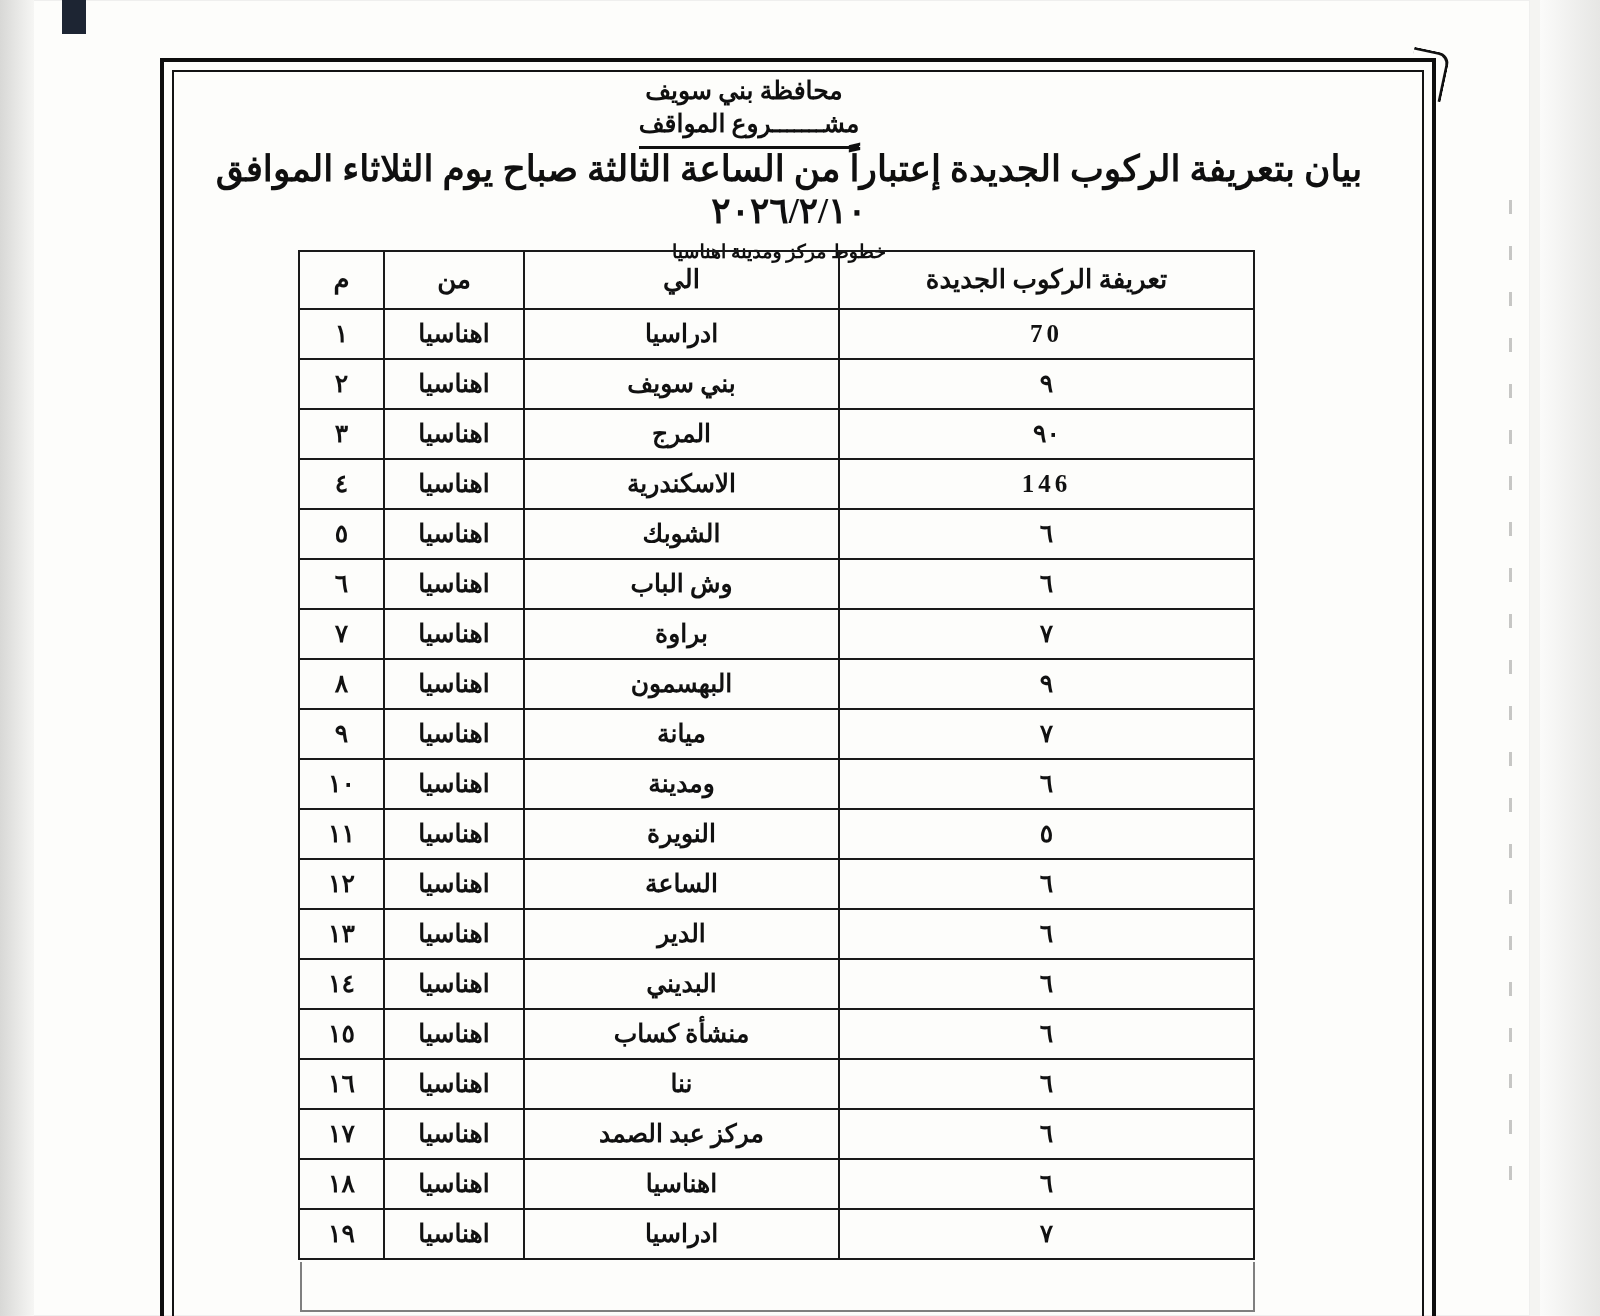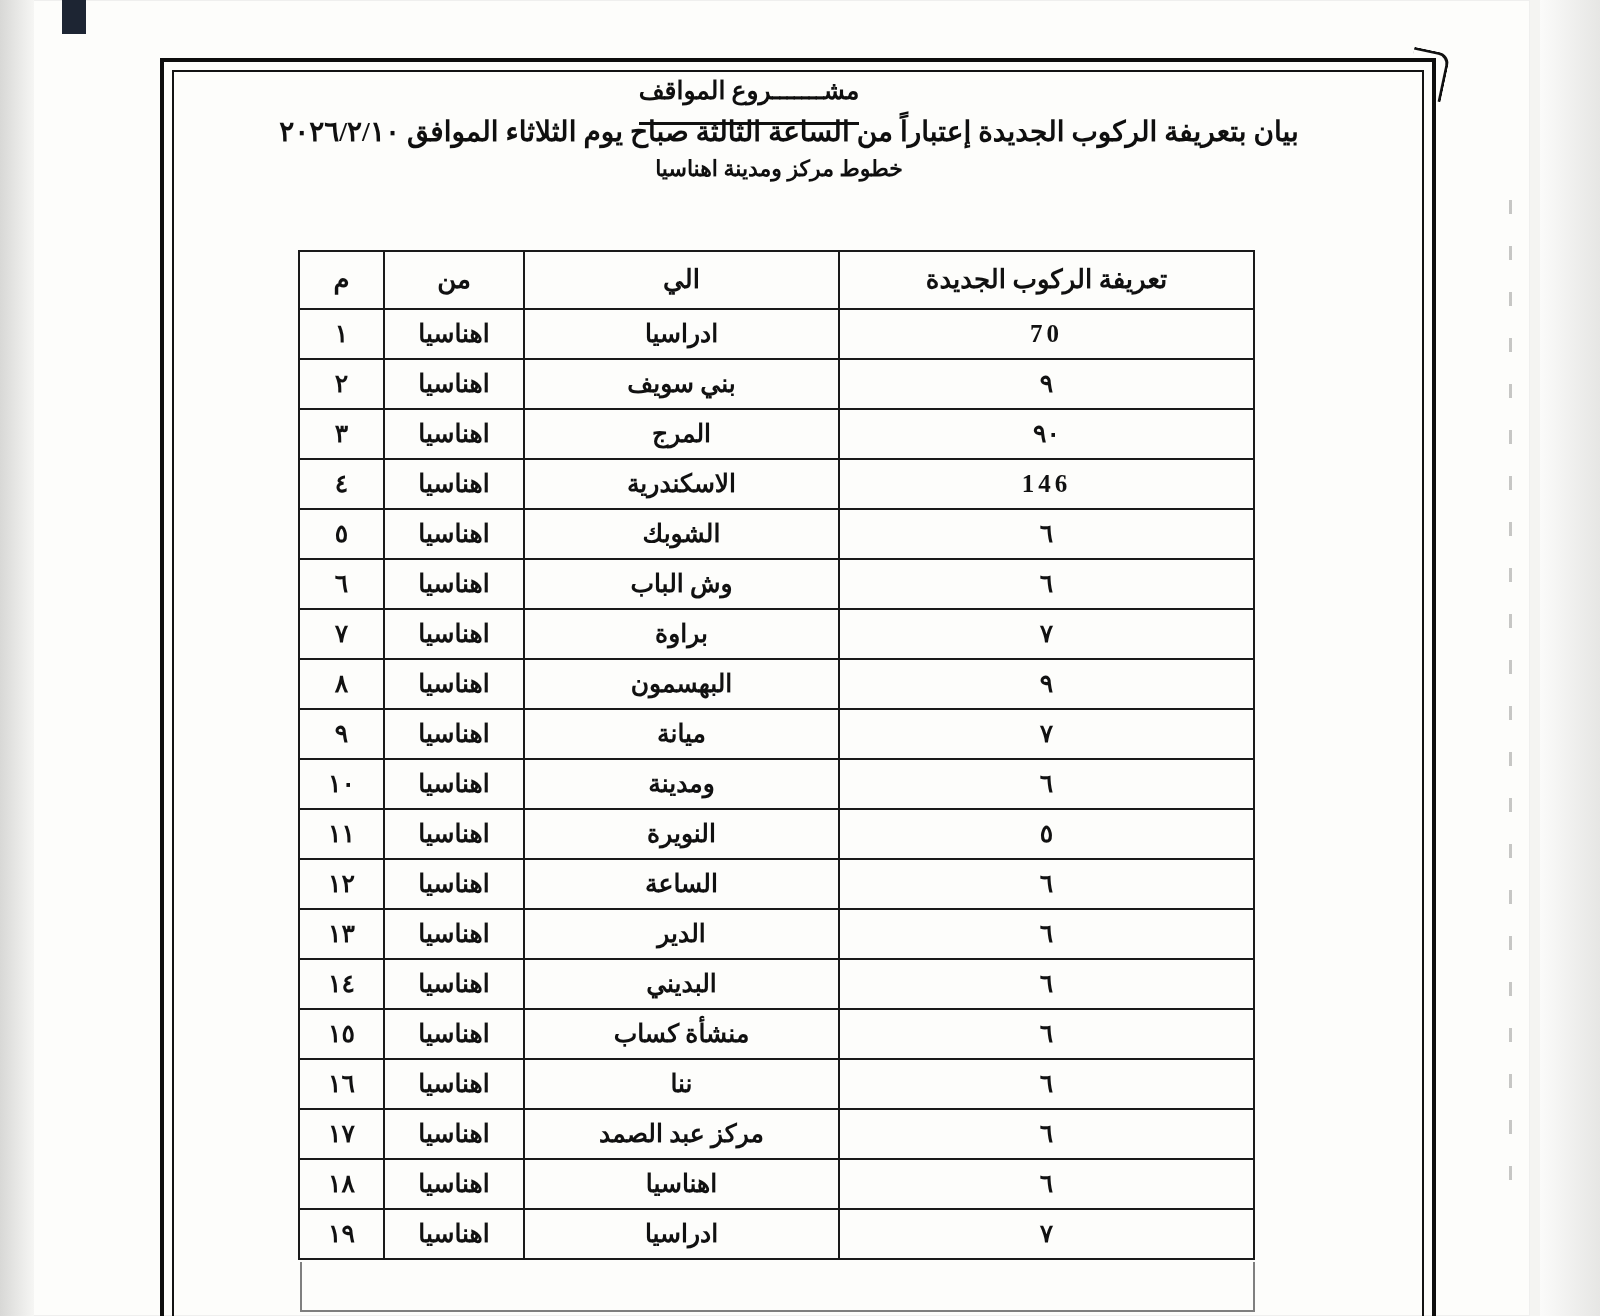--- a/index.html
+++ b/index.html
@@ -113,31 +113,31 @@
   }
   .hdr-project {
     font-size: 25px;
     text-align: center;
     margin-right: 90px;
     margin-bottom: 10px;
     display: block;
   }
   .hdr-project span {
     border-bottom: 3px solid #111;
-    padding-bottom: 18px;
+    padding-bottom: 9px;
     letter-spacing: 5px;
     text-align: right;
   }
   .hdr-statement {
-    font-size: 28px;
+    font-size: 36px;
     margin-bottom: 8px;
     margin-right: 10px;
   }
   .hdr-lines {
-    font-size: 22px;
+    font-size: 19px;
     margin-right: 30px;
   }
 
   
   .tbl-wrap {
     position: absolute;
     left: 300px;
     top: 250px;
     width: 955px;
   }
@@ -198,20 +198,21 @@
 <div class="scan-edge-right"></div>
 <div class="corner-mark"></div>
 <div class="right-dots"></div>
 
 <div class="frame-outer">
   <div class="frame-inner"></div>
   <div class="frame-corner-curl"></div>
 </div>
 
 <div class="header">
+  <div class="hdr-line hdr-gov">محافظة بني سويف</div>
   <div class="hdr-line hdr-project"><span>مشـــــــروع المواقف</span></div>
   <div class="hdr-line hdr-statement">بيان بتعريفة الركوب الجديدة إعتباراً من الساعة الثالثة صباح يوم الثلاثاء الموافق ٢٠٢٦/٢/١٠</div>
   <div class="hdr-line hdr-lines">خطوط مركز ومدينة اهناسيا</div>
 </div>
 
 <div class="tbl-wrap">
   <table class="fare">
     <colgroup>
       <col class="c-fare">
         <col class="c-to">

